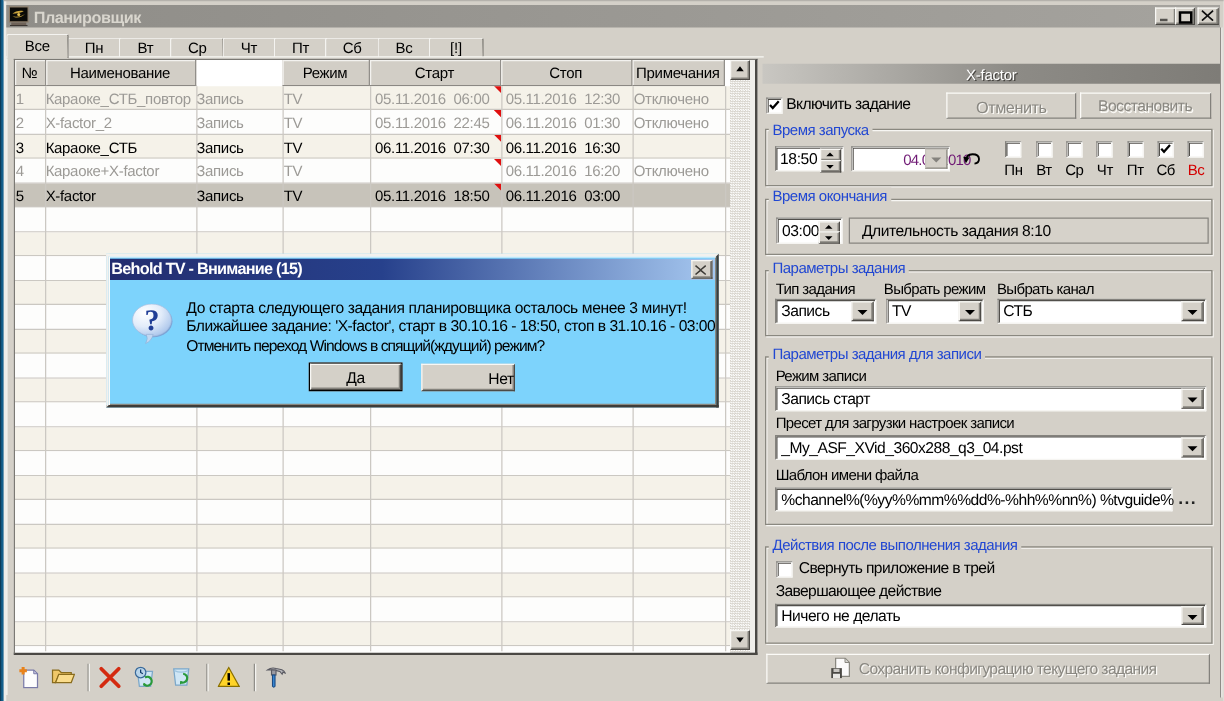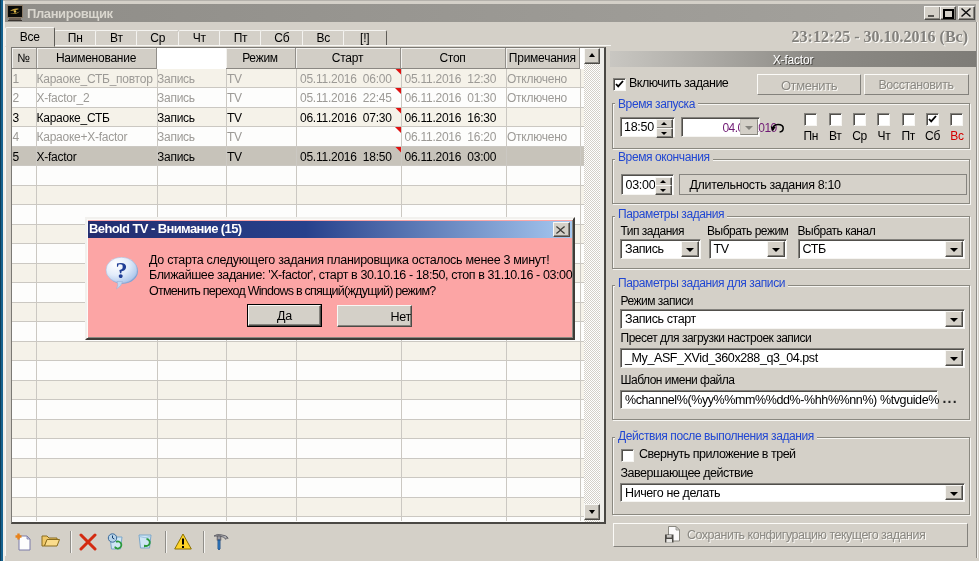--- a/index.html
+++ b/index.html
@@ -93,21 +93,20 @@
         <div class="tabt">Сб</div>
       </div>
 <div class="tab" style="left:301.5px;width:41.5px;">
         <div class="tabt">Вс</div>
       </div>
 <div class="tab" style="left:343px;width:41.5px;">
         <div class="tabt">[!]</div>
       </div>
 </div>
 
-  <div class="abs" style="right:11px;top:28px;font-family:'Liberation Serif',serif;font-weight:bold;font-size:16px;letter-spacing:0px;color:#82807c;text-shadow:1px 1px 0 #fdfcf9;">23:12:25 - 30.10.2016 (Вс)</div>
 
   <div class="abs" style="left:5px;top:45px;width:606px;height:1px;background:#f8f7f4;"></div>
   <div class="abs" style="left:5px;top:45px;width:1px;height:511px;background:#f8f7f4;"></div>
 
   <div class="abs" id="tbl" style="left:10.5px;top:46.5px;width:592px;height:474.5px;background:#fff;border-top:1px solid #7b7974;border-left:1px solid #7b7974;border-right:2px solid #4a4844;border-bottom:2px solid #4a4844;">
     <div class="abs" id="tblin" style="left:0;top:0;width:592px;height:474.5px;overflow:hidden;">
       <div id="hdr">
 <div class="hdrcell" style="left:0px;width:24px;">
             <div class="hdrtext">№</div>
           </div>
@@ -394,21 +393,21 @@
           <path d="M12 0.5 l3.5 3.5 h-3.5 z" fill="#d8d6d2" stroke="#8a8880" stroke-width="0.8"></path>
           <rect x="1" y="8.5" width="8.5" height="8" fill="#4a4844"></rect>
           <rect x="2.8" y="9" width="4.8" height="2.6" fill="#c8c6c2"></rect>
           <rect x="2.4" y="13" width="5.6" height="3.5" fill="#e8e7e4"></rect>
         </svg>
         <div class="abs disbtn" style="left:73.5px;top:4.5px;font-size:12.5px;letter-spacing:-0.5px;white-space:pre;">Сохранить конфигурацию текущего задания</div>
       </div>
 </div>
 
   <div id="dialog">
-<div class="abs" style="left:84.5px;top:217px;width:486.5px;height:118.5px;background:#fca5a5;border:2px solid;border-color:#f2f1ee #3e3c38 #3e3c38 #f2f1ee;box-shadow:inset 1px 1px 0 #fcfbf8, inset -1px -1px 0 #8a8880;">
+<div class="abs" style="left:84.5px;top:203px;width:486.5px;height:118.5px;background:#7dd3fc;border:2px solid;border-color:#f2f1ee #3e3c38 #3e3c38 #f2f1ee;box-shadow:inset 1px 1px 0 #fcfbf8, inset -1px -1px 0 #8a8880;">
 <div class="abs" style="left:1px;top:1.5px;right:1.5px;height:17.5px;background:linear-gradient(90deg,#232d6f,#27418c 45%,#a6c8f0);">
           <div class="abs" style="left:1.5px;top:0.5px;font-size:13px;font-weight:bold;letter-spacing:-0.6px;color:#fff;white-space:pre;">Behold TV - Внимание (15)</div>
           <div class="raised abs" style="right:2px;top:1.5px;width:15px;height:13px;">
             <svg class="abs" style="left:2.5px;top:2.5px;" width="9" height="8" viewBox="0 0 9 8">
               <path d="M0.8 0 L4.5 3.1 L8.2 0 L9 0.9 L5.3 4 L9 7.1 L8.2 8 L4.5 4.9 L0.8 8 L0 7.1 L3.7 4 L0 0.9 Z" fill="#3c3a36"></path>
             </svg>
           </div>
         </div>
 <div class="abs" style="left:18px;top:38px;"><svg width="34" height="34" viewBox="0 0 34 34">
 <defs>

